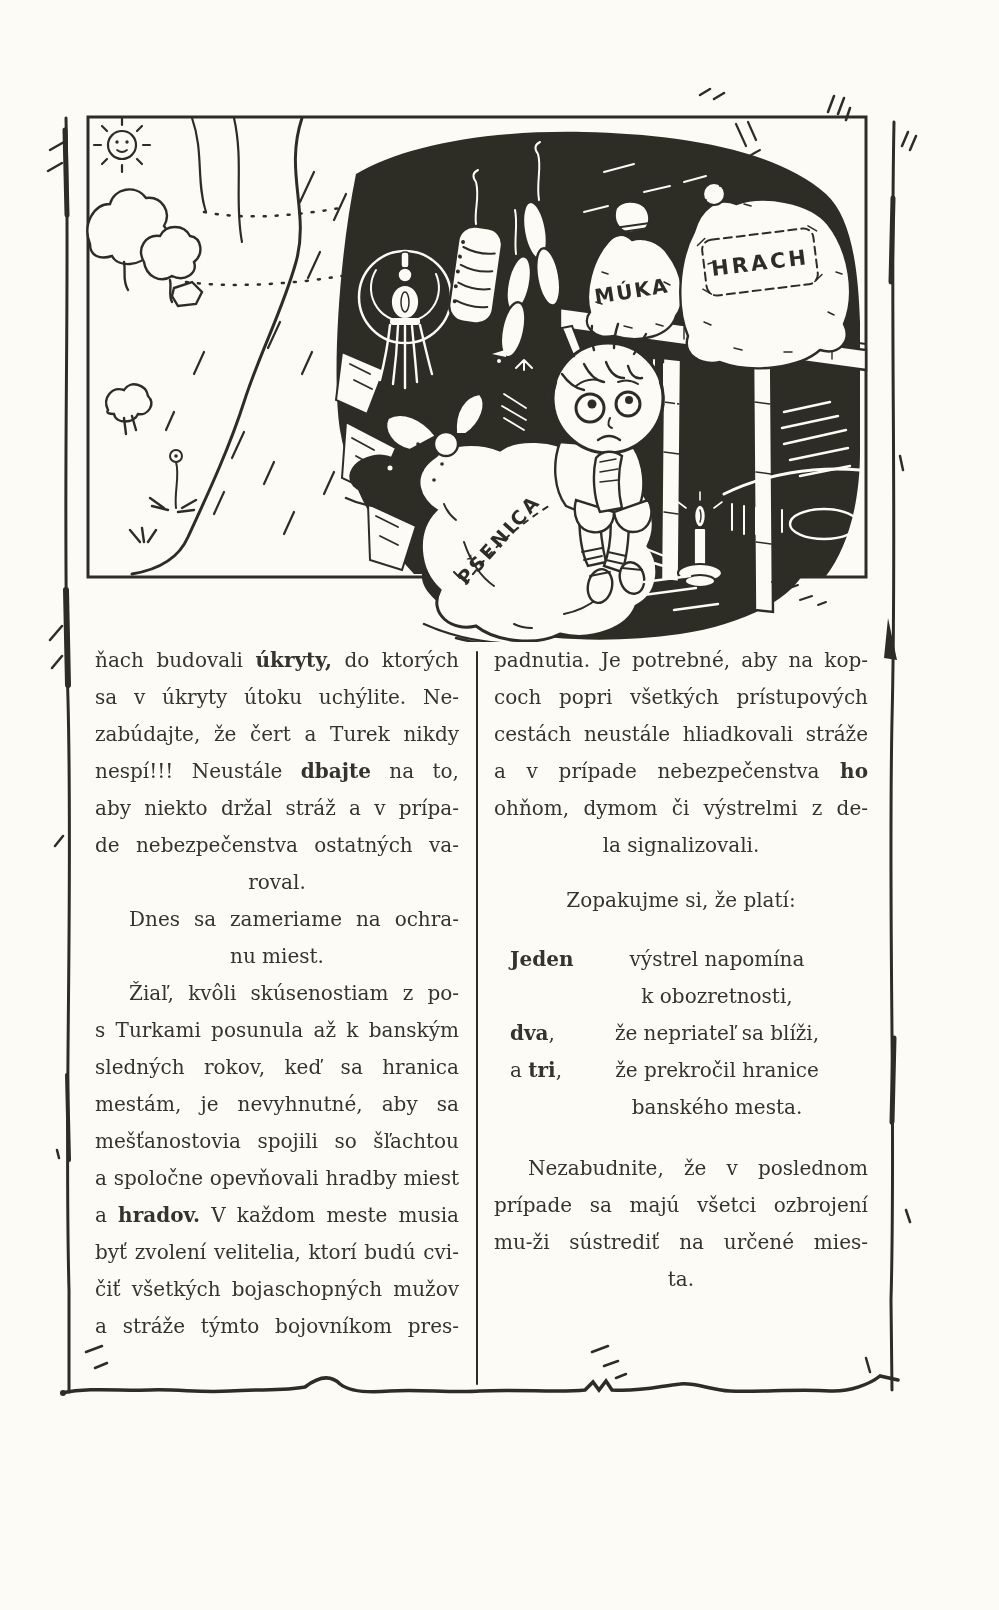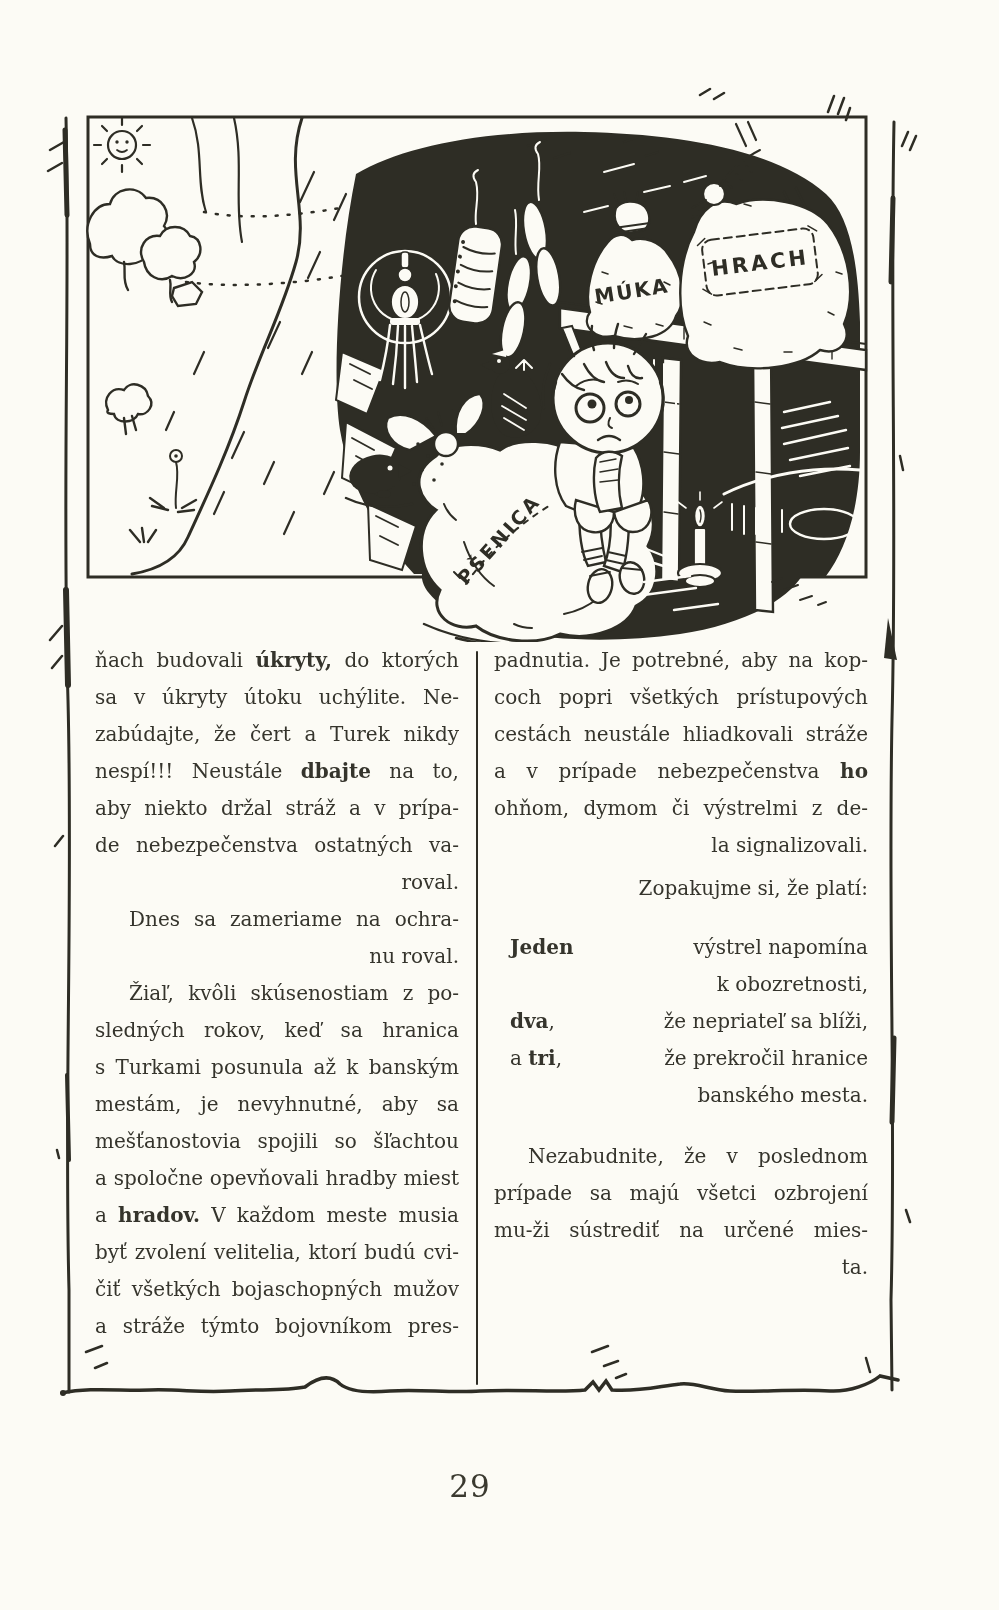--- a/index.html
+++ b/index.html
@@ -4,25 +4,25 @@
 <style>
   html,body{margin:0;padding:0;background:#e8e6df;}
   .page{position:relative;width:999px;height:1610px;background:#fcfbf5;overflow:hidden;
         font-family:"DejaVu Serif",serif;color:#35342c;}
   svg{position:absolute;display:block;}
   .illo{left:84px;top:112px;}
   .borders{left:0;top:0;}
   .col{position:absolute;top:642px;}
   .col-left{left:95px;width:364px;}
   .col-right{left:494px;width:374px;}
-  .line{font-size:20px;line-height:37px;text-align:right;}
+  .line{font-size:20px;line-height:37px;text-align:center;}
   .line.j{text-align:justify;text-align-last:justify;}
   .line.ind{text-indent:34px;}
   b{font-weight:700;}
-  .intro{margin-top:6px;}
+  .intro{margin-top:18px;}
   .list-item{position:relative;padding-left:72px;}
   .list-item.first{margin-top:22px;}
   .list-label{position:absolute;left:16px;top:0;font-size:20px;line-height:37px;}
   .para2{margin-top:24px;}
   .pageno{position:absolute;top:1468px;left:380px;width:180px;text-align:center;
           font-size:31px;letter-spacing:1px;color:#3a392f;}
 </style>
 </head>
 <body>
 
@@ -253,24 +253,24 @@
 
   <div class="col col-left" id="colL">
       <div class="line j"><span>ňach budovali </span><b>úkryty,</b><span> do ktorých</span></div>
       <div class="line j"><span>sa v úkryty útoku uchýlite. Ne-</span></div>
       <div class="line j"><span>zabúdajte, že čert a Turek nikdy</span></div>
       <div class="line j"><span>nespí!!! Neustále </span><b>dbajte</b><span> na to,</span></div>
       <div class="line j"><span>aby niekto držal stráž a v prípa-</span></div>
       <div class="line j"><span>de nebezpečenstva ostatných va-</span></div>
       <div class="line"><span>roval.</span></div>
       <div class="line j ind"><span>Dnes sa zameriame na ochra-</span></div>
-      <div class="line"><span>nu roval.</span></div>
+      <div class="line"><span>nu miest.</span></div>
       <div class="line j ind"><span>Žiaľ, kvôli skúsenostiam z po-</span></div>
+      <div class="line j"><span>s Turkami posunula až k banským</span></div>
       <div class="line j"><span>sledných rokov, keď sa hranica</span></div>
-      <div class="line j"><span>s Turkami posunula až k banským</span></div>
       <div class="line j"><span>mestám, je nevyhnutné, aby sa</span></div>
       <div class="line j"><span>mešťanostovia spojili so šľachtou</span></div>
       <div class="line j"><span>a spoločne opevňovali hradby miest</span></div>
       <div class="line j"><span>a </span><b>hradov.</b><span> V každom meste musia</span></div>
       <div class="line j"><span>byť zvolení velitelia, ktorí budú cvi-</span></div>
       <div class="line j"><span>čiť všetkých bojaschopných mužov</span></div>
       <div class="line j"><span>a stráže týmto bojovníkom pres-</span></div>
     </div>
 
   <div class="col col-right">
@@ -300,14 +300,13 @@
         </div>
       </div>
     <div class="para2" id="rp2">
         <div class="line j ind"><span>Nezabudnite, že v poslednom</span></div>
         <div class="line j"><span>prípade sa majú všetci ozbrojení</span></div>
         <div class="line j"><span>mu-ži sústrediť na určené mies-</span></div>
         <div class="line"><span>ta.</span></div>
       </div>
   </div>
 
-  <div class="pageno">29</div>
 </div>
 
 </body></html>

